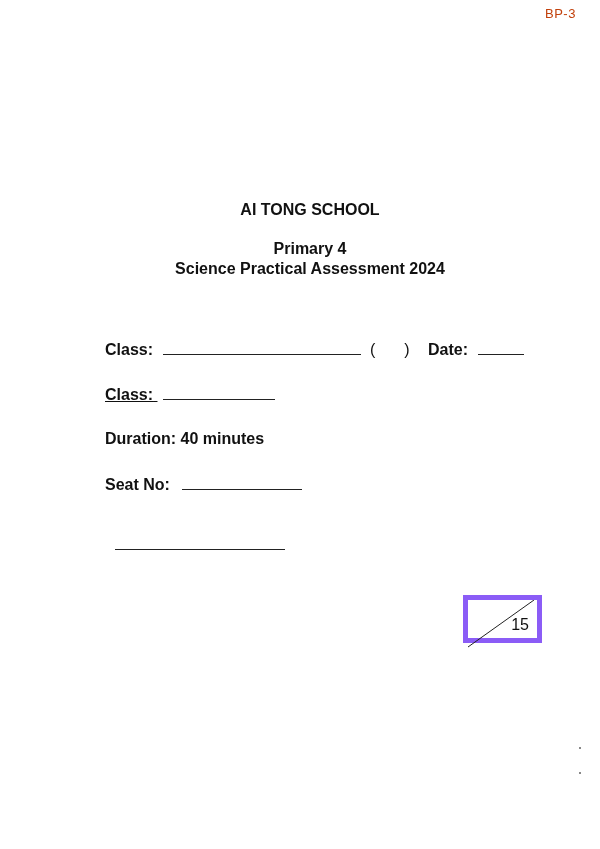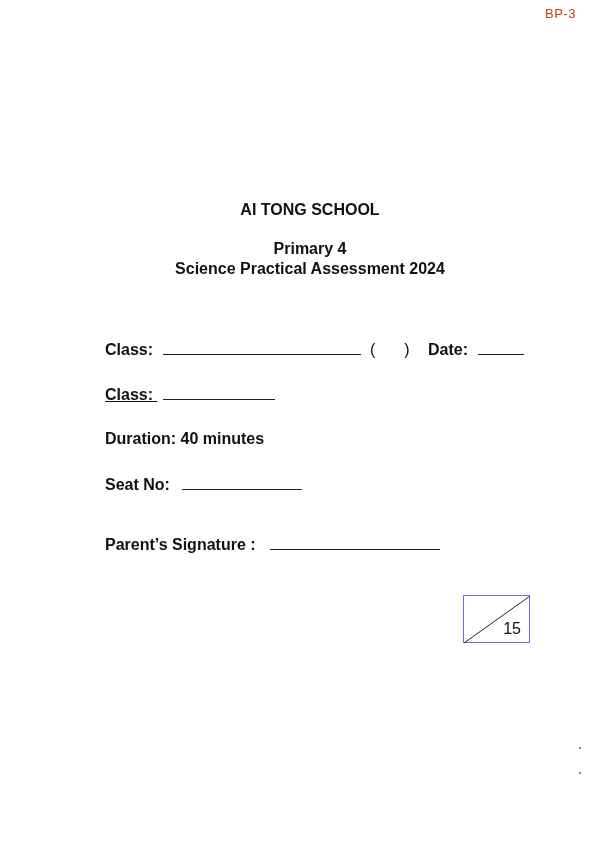--- a/index.html
+++ b/index.html
@@ -31,22 +31,22 @@
     display: inline-block; border-bottom: 1px solid #222; height: 1px;
     vertical-align: baseline;
   }
   .name-row { top: 341px; }
   .class-row { top: 386px; text-decoration: underline; }
   .duration-row { top: 430px; }
   .seat-row { top: 476px; }
   .signature-row { top: 536px; }
   .paren { font-weight: normal; display: inline-block; }
   .score-box {
-    position: absolute; left: 463px; top: 595px; width: 67px; height: 48px;
-    border: 1px solid #8b5cf6; box-sizing: border-box;
+    position: absolute; left: 463px; top: 595px; width: 79px; height: 48px;
+    border: 5px solid #8b5cf6; box-sizing: border-box;
   }
   .score-box svg { position: absolute; left: 0; top: 0; }
   .score-total {
     position: absolute; right: 8px; bottom: 4px; font-size: 16px; font-weight: normal;
   }
   .dot { position: absolute; width: 2px; height: 2px; background: #888; }
 </style>
 </head>
 <body>
 
@@ -72,21 +72,20 @@
 </div>
 
 <div class="field duration-row">Duration: 40 minutes</div>
 
 <div class="field seat-row">
   <span>Seat No:</span>
   <span class="line" style="width:120px;margin-left:8px;"></span>
 </div>
 
 <div class="field signature-row">
-  <span>Parent’s Signature :</span>
   <span class="line" style="width:170px;margin-left:10px;"></span>
 </div>
 
 <div class="score-box">
   <svg width="67" height="48">
     <line x1="0" y1="47" x2="66" y2="0" stroke="#222" stroke-width="1"></line>
   </svg>
   <span class="score-total">15</span>
 </div>
 

